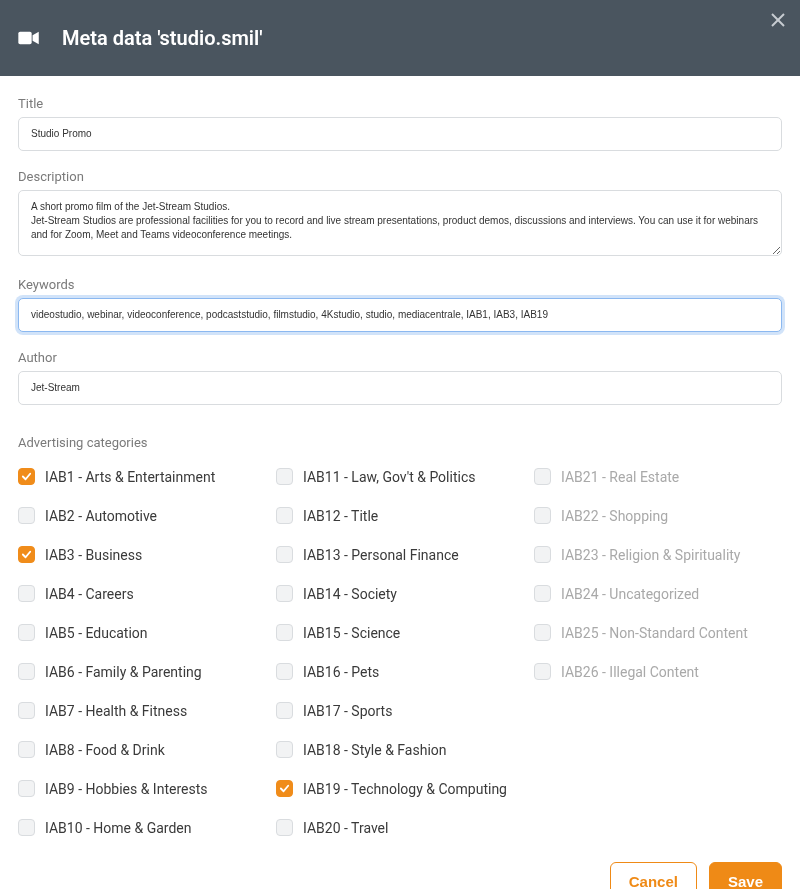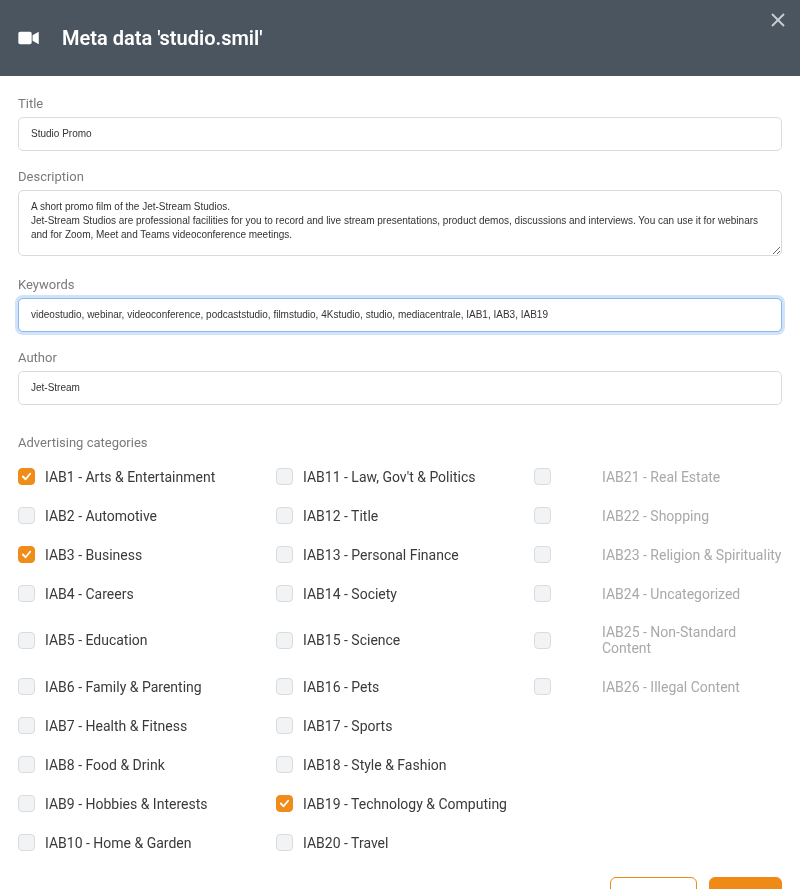--- a/index.html
+++ b/index.html
@@ -76,21 +76,21 @@
     column-gap: 10px;
     row-gap: 14px;
   }
   .cat-item {
     display: flex;
     align-items: center;
     font-size: 14px;
     color: #3a3a3a;
     margin-top: 8px;
   }
-  .cat-item.disabled { color: #a9a9a9; gap: 41px; }
+  .cat-item.disabled { color: #a9a9a9; }
   .cat-check {
     width: 17px;
     height: 17px;
     border-radius: 4px;
     border: 1px solid #d9dcdf;
     background: #f2f3f4;
     margin-right: 10px;
     display: inline-flex;
     align-items: center;
     justify-content: center;

